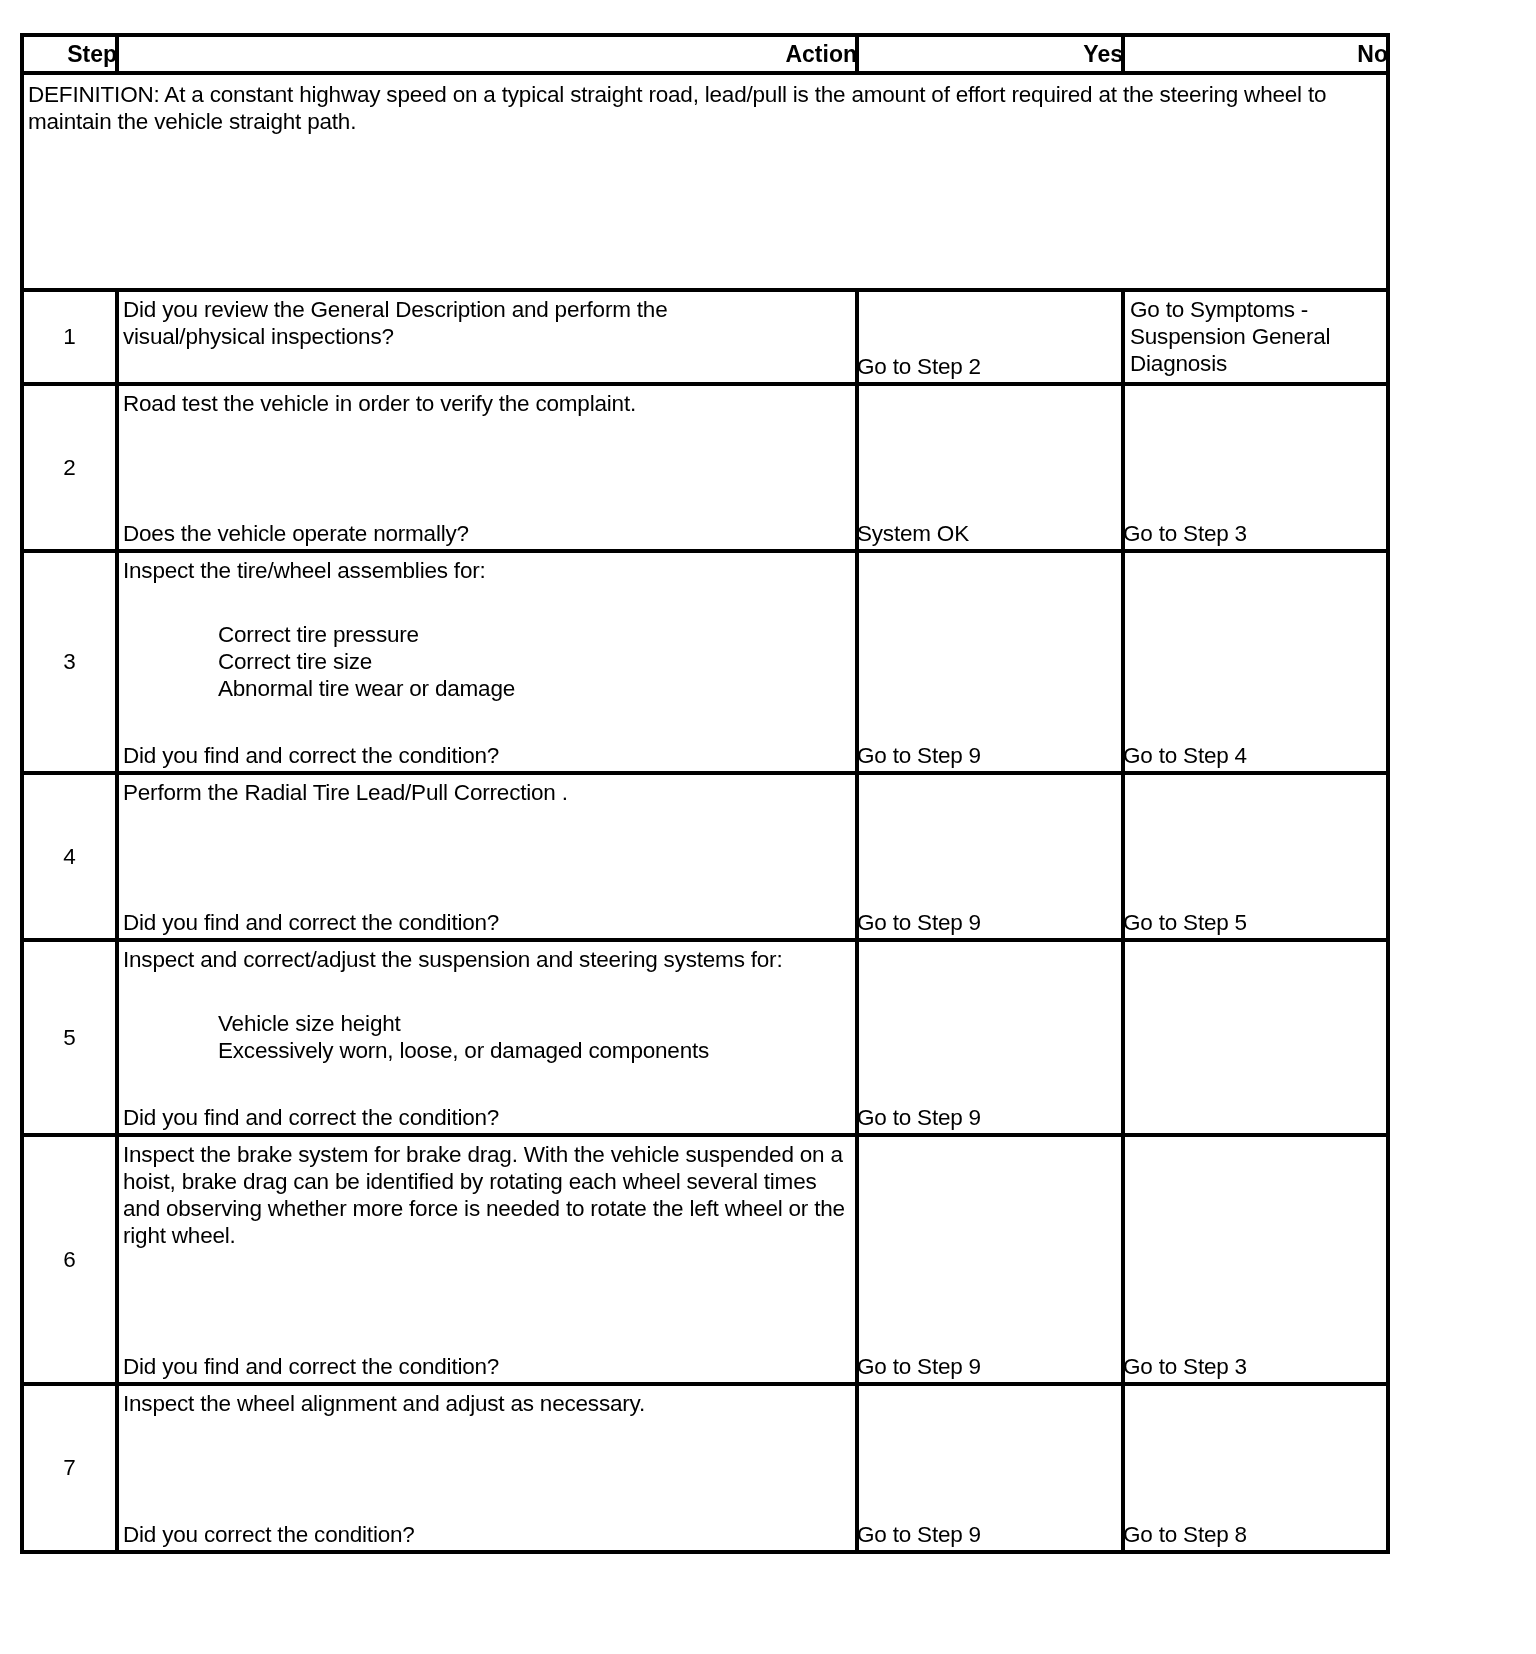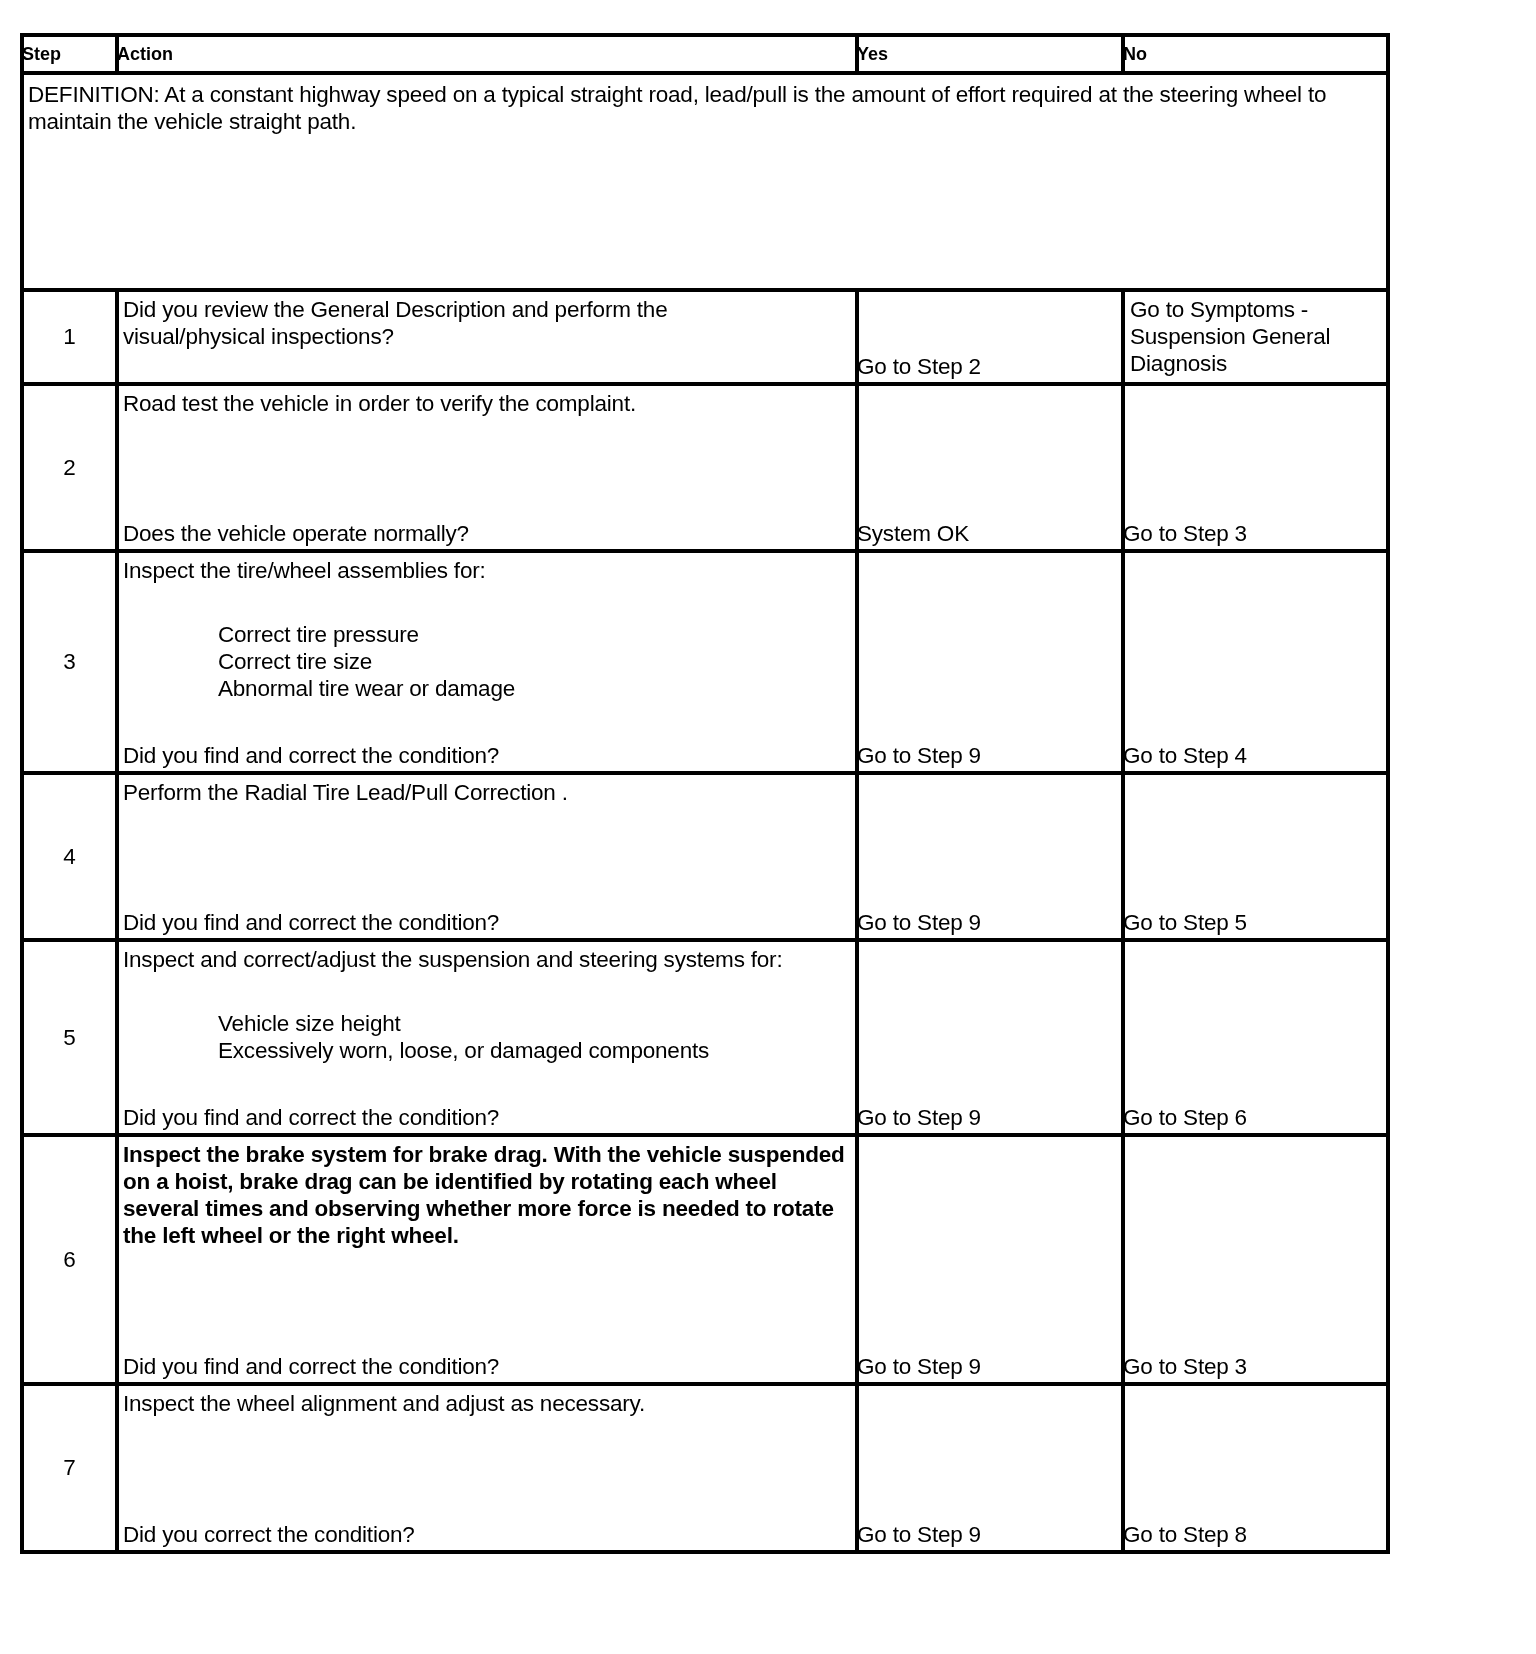--- a/index.html
+++ b/index.html
@@ -3,21 +3,21 @@
   <meta charset="utf-8">
   <style>
     html, body { margin: 0; padding: 0; background: #ffffff; }
     body { width: 1536px; height: 1654px; position: relative; overflow: hidden;
            font-family: "Liberation Sans", sans-serif; color: #000; }
     .tbl { position: absolute; left: 22px; top: 35px; width: 1366px; }
     .row { position: absolute; left: 0; width: 1366px; box-sizing: border-box; }
     .cell { position: absolute; top: 0; bottom: 0; box-sizing: border-box; }
     .hline { position: absolute; left: 0; width: 1366px; height: 4px; background: #000; }
     .vline { position: absolute; width: 4px; background: #000; }
-    .hdr { font-weight: bold; font-size: 18px; text-align: left; line-height: 38px; }
+    .hdr { font-weight: bold; font-size: 23px; text-align: right; line-height: 38px; }
     .txt { font-size: 22.5px; line-height: 27px; letter-spacing: -0.2px; white-space: pre-line; }
     .stepnum { font-size: 22.5px; text-align: center; display: flex; align-items: center; justify-content: center; }
     .action { padding: 4px 4px 0 6px; }
     .action .top { position: absolute; top: 6px; left: 6px; right: 6px; }
     .action .mid { position: absolute; left: 101px; right: 6px; }
     .action .bottom { position: absolute; bottom: 4px; left: 6px; right: 6px; }
     .center-bottom { position: absolute; bottom: 4px; left: 0; right: 0; text-align: left; }
     .def { position: absolute; left: 6px; right: 8px; }
     .bold { font-weight: bold; }
   </style>
@@ -99,29 +99,26 @@
     <div class="cell stepnum" style="left:0; width:95px;">5</div>
     <div class="cell action txt" style="left:95px; width:740px;">
       <div class="top">Inspect and correct/adjust the suspension and steering systems for:</div>
       <div class="mid" style="top:70px;">Vehicle size height</div>
       <div class="mid" style="top:97px;">Excessively worn, loose, or damaged components</div>
       <div class="bottom">Did you find and correct the condition?</div>
     </div>
     <div class="cell txt" style="left:835px; width:266px;">
       <div class="center-bottom">Go to Step 9</div>
     </div>
-    <div class="cell txt" style="left:1101px; width:265px;">
-      <div class="center-bottom">Go to Step 6</div>
-    </div>
   </div>
 
   <div class="row" style="top:1100px; height:249px;">
     <div class="cell stepnum" style="left:0; width:95px;">6</div>
     <div class="cell action txt" style="left:95px; width:740px;">
-      <div class="top" style="width:726px;font-weight:bold;">Inspect the brake system for brake drag. With the vehicle suspended on a hoist, brake drag can be identified by rotating each wheel several times and observing whether more force is needed to rotate the left wheel or the right wheel.</div>
+      <div class="top" style="width:726px;">Inspect the brake system for brake drag. With the vehicle suspended on a hoist, brake drag can be identified by rotating each wheel several times and observing whether more force is needed to rotate the left wheel or the right wheel.</div>
       <div class="bottom">Did you find and correct the condition?</div>
     </div>
     <div class="cell txt" style="left:835px; width:266px;">
       <div class="center-bottom">Go to Step 9</div>
     </div>
     <div class="cell txt" style="left:1101px; width:265px;">
       <div class="center-bottom">Go to Step 3</div>
     </div>
   </div>
 

